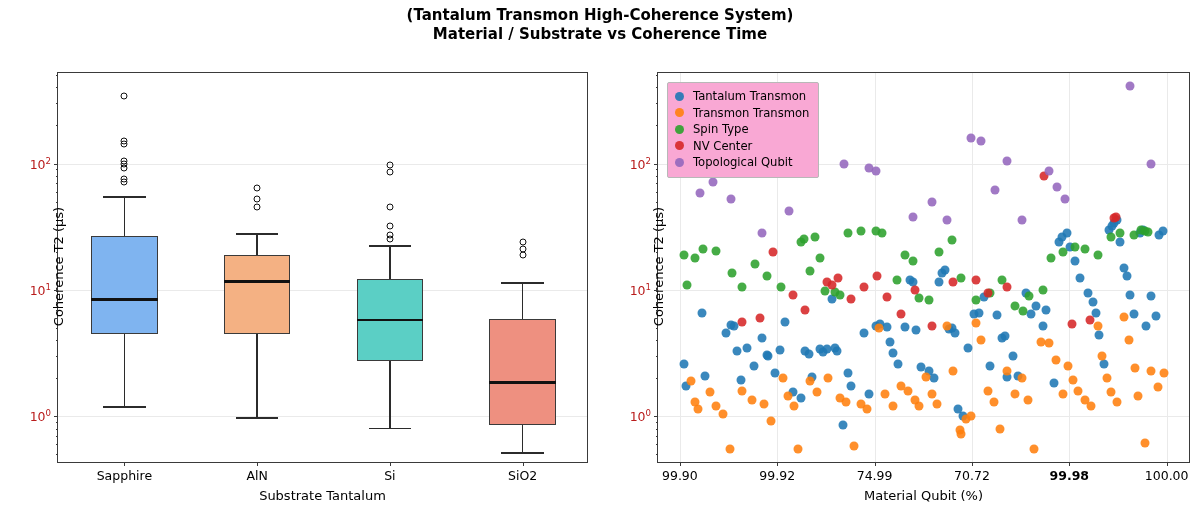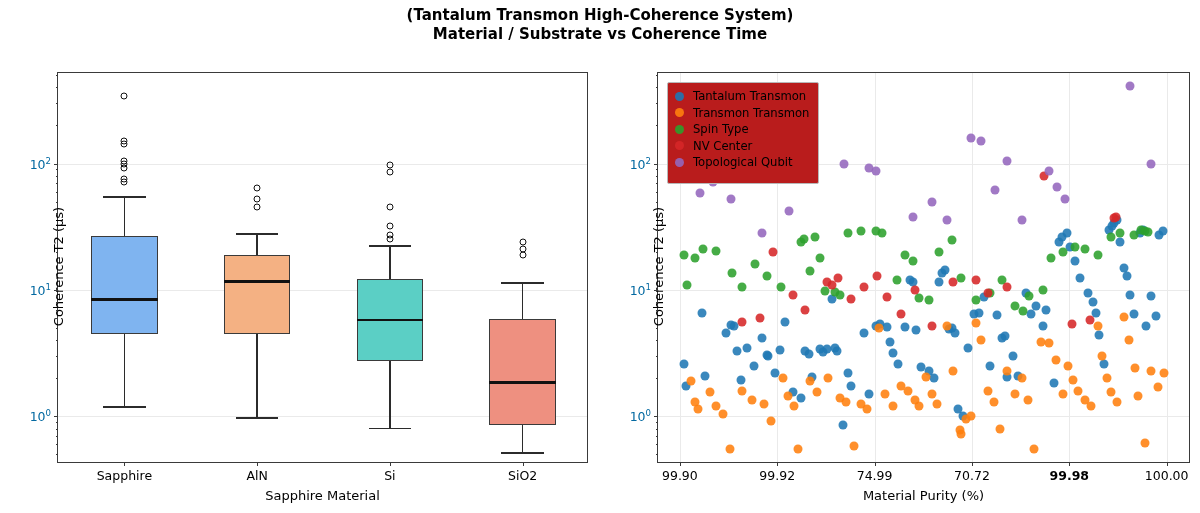--- a/index.html
+++ b/index.html
@@ -23,21 +23,21 @@
 
   
   .gl-h{position:absolute;left:0;right:0;height:1px;background:#eaeaea;}
   .gl-v{position:absolute;top:0;bottom:0;width:1px;background:#eaeaea;}
 
   
   .tickmark-y{position:absolute;left:-4px;width:4px;height:1px;background:#3a3a3a;}
   .tickmark-y.minor{left:-2.5px;width:2.5px;}
   .tickmark-x{position:absolute;bottom:-4px;height:4px;width:1px;background:#3a3a3a;}
   .ylabel-t{position:absolute;right:100%;margin-right:7px;transform:translateY(-50%);
-            font-size:12.5px;color:#0369a1;white-space:nowrap;}
+            font-size:12.5px;color:#b91c1c;white-space:nowrap;}
   .ylabel-t sup{font-size:8.6px;vertical-align:super;}
   .xlabel-t{position:absolute;top:100%;margin-top:6px;transform:translateX(-50%);
             font-size:12.5px;color:#000;white-space:nowrap;}
 
   
   .xname{position:absolute;top:100%;margin-top:26px;width:100%;text-align:center;
          font-size:13px;color:#000;}
   .yname{position:absolute;font-size:13px;color:#000;white-space:nowrap;
          transform:rotate(-90deg);transform-origin:50% 50%;}
   #ynameL{left:-62px;top:50%;margin-top:-9px;width:124px;text-align:center;}
@@ -50,22 +50,22 @@
   .whisk-cap{position:absolute;height:1.4px;background:#2b2b2b;}
   .flier{position:absolute;width:7px;height:7px;border-radius:50%;
          border:1.25px solid #111;background:transparent;box-sizing:border-box;
          transform:translate(-50%,-50%);}
 
   
   .pt{position:absolute;width:9px;height:9px;border-radius:50%;
       transform:translate(-50%,-50%);opacity:.88;}
 
   
-  #legend{position:absolute;left:9px;top:9px;background:#b91c1c;
-          border:1px solid #b8b8b8;border-radius:2px;padding:5px 9px 12px 7px;
+  #legend{position:absolute;left:9px;top:9px;background:#f9a8d4;
+          border:1px solid #b8b8b8;border-radius:2px;padding:5px 9px 6px 7px;
           box-sizing:border-box;}
   .lgrow{display:flex;align-items:center;height:16.5px;}
   .lgdot{width:9px;height:9px;border-radius:50%;margin-right:9px;flex:0 0 auto;opacity:.9;}
   .lgtxt{font-size:11.6px;color:#000;white-space:nowrap;}
 </style>
 </head>
 <body>
 
 <div class="fig">
 
@@ -118,21 +118,21 @@
         <div class="median" style="left: 431.438px; width: 66.375px; top: 308.392px;"></div>
         <div class="whisk-v" style="left: 463.975px; top: 209.271px; height: 36.6436px;"></div>
         <div class="whisk-cap" style="left: 443.385px; width: 42.48px; top: 209.271px;"></div>
         <div class="whisk-v" style="left: 463.975px; top: 351.65px; height: 27.6231px;"></div>
         <div class="whisk-cap" style="left: 443.385px; width: 42.48px; top: 379.274px;"></div>
         <div class="flier" style="left: 464.625px; top: 168.877px;"></div>
         <div class="flier" style="left: 464.625px; top: 176.209px;"></div>
         <div class="flier" style="left: 464.625px; top: 181.704px;"></div>
       </div>
     <div class="yname" id="ynameL">Coherence T2 (µs)</div>
-    <div class="xname">Sapphire Material</div>
+    <div class="xname">Substrate Tantalum</div>
   <div class="tickmark-y" style="top: 343.369px;"></div>
       <div class="ylabel-t" style="top: 343.369px;">10<sup>0</sup></div>
       <div class="tickmark-y" style="top: 216.945px;"></div>
       <div class="ylabel-t" style="top: 216.945px;">10<sup>1</sup></div>
       <div class="tickmark-y" style="top: 90.5204px;"></div>
       <div class="ylabel-t" style="top: 90.5204px;">10<sup>2</sup></div>
       <div class="tickmark-y minor" style="top: 381.427px;"></div>
       <div class="tickmark-y minor" style="top: 371.417px;"></div>
       <div class="tickmark-y minor" style="top: 362.953px;"></div>
       <div class="tickmark-y minor" style="top: 355.621px;"></div>
@@ -457,21 +457,21 @@
         <div class="lgrow">
           <span class="lgdot" style="background: rgb(214, 39, 40);"></span>
           <span class="lgtxt">NV Center</span>
         </div>
         <div class="lgrow">
           <span class="lgdot" style="background: rgb(148, 103, 189);"></span>
           <span class="lgtxt">Topological Qubit</span>
         </div>
       </div>
     <div class="yname" id="ynameR">Coherence T2 (µs)</div>
-    <div class="xname">Material Purity (%)</div>
+    <div class="xname">Material Qubit (%)</div>
   <div class="tickmark-y" style="top: 343.369px;"></div>
       <div class="ylabel-t" style="top: 343.369px;">10<sup>0</sup></div>
       <div class="tickmark-y" style="top: 216.945px;"></div>
       <div class="ylabel-t" style="top: 216.945px;">10<sup>1</sup></div>
       <div class="tickmark-y" style="top: 90.5204px;"></div>
       <div class="ylabel-t" style="top: 90.5204px;">10<sup>2</sup></div>
       <div class="tickmark-y minor" style="top: 381.427px;"></div>
       <div class="tickmark-y minor" style="top: 371.417px;"></div>
       <div class="tickmark-y minor" style="top: 362.953px;"></div>
       <div class="tickmark-y minor" style="top: 355.621px;"></div>

